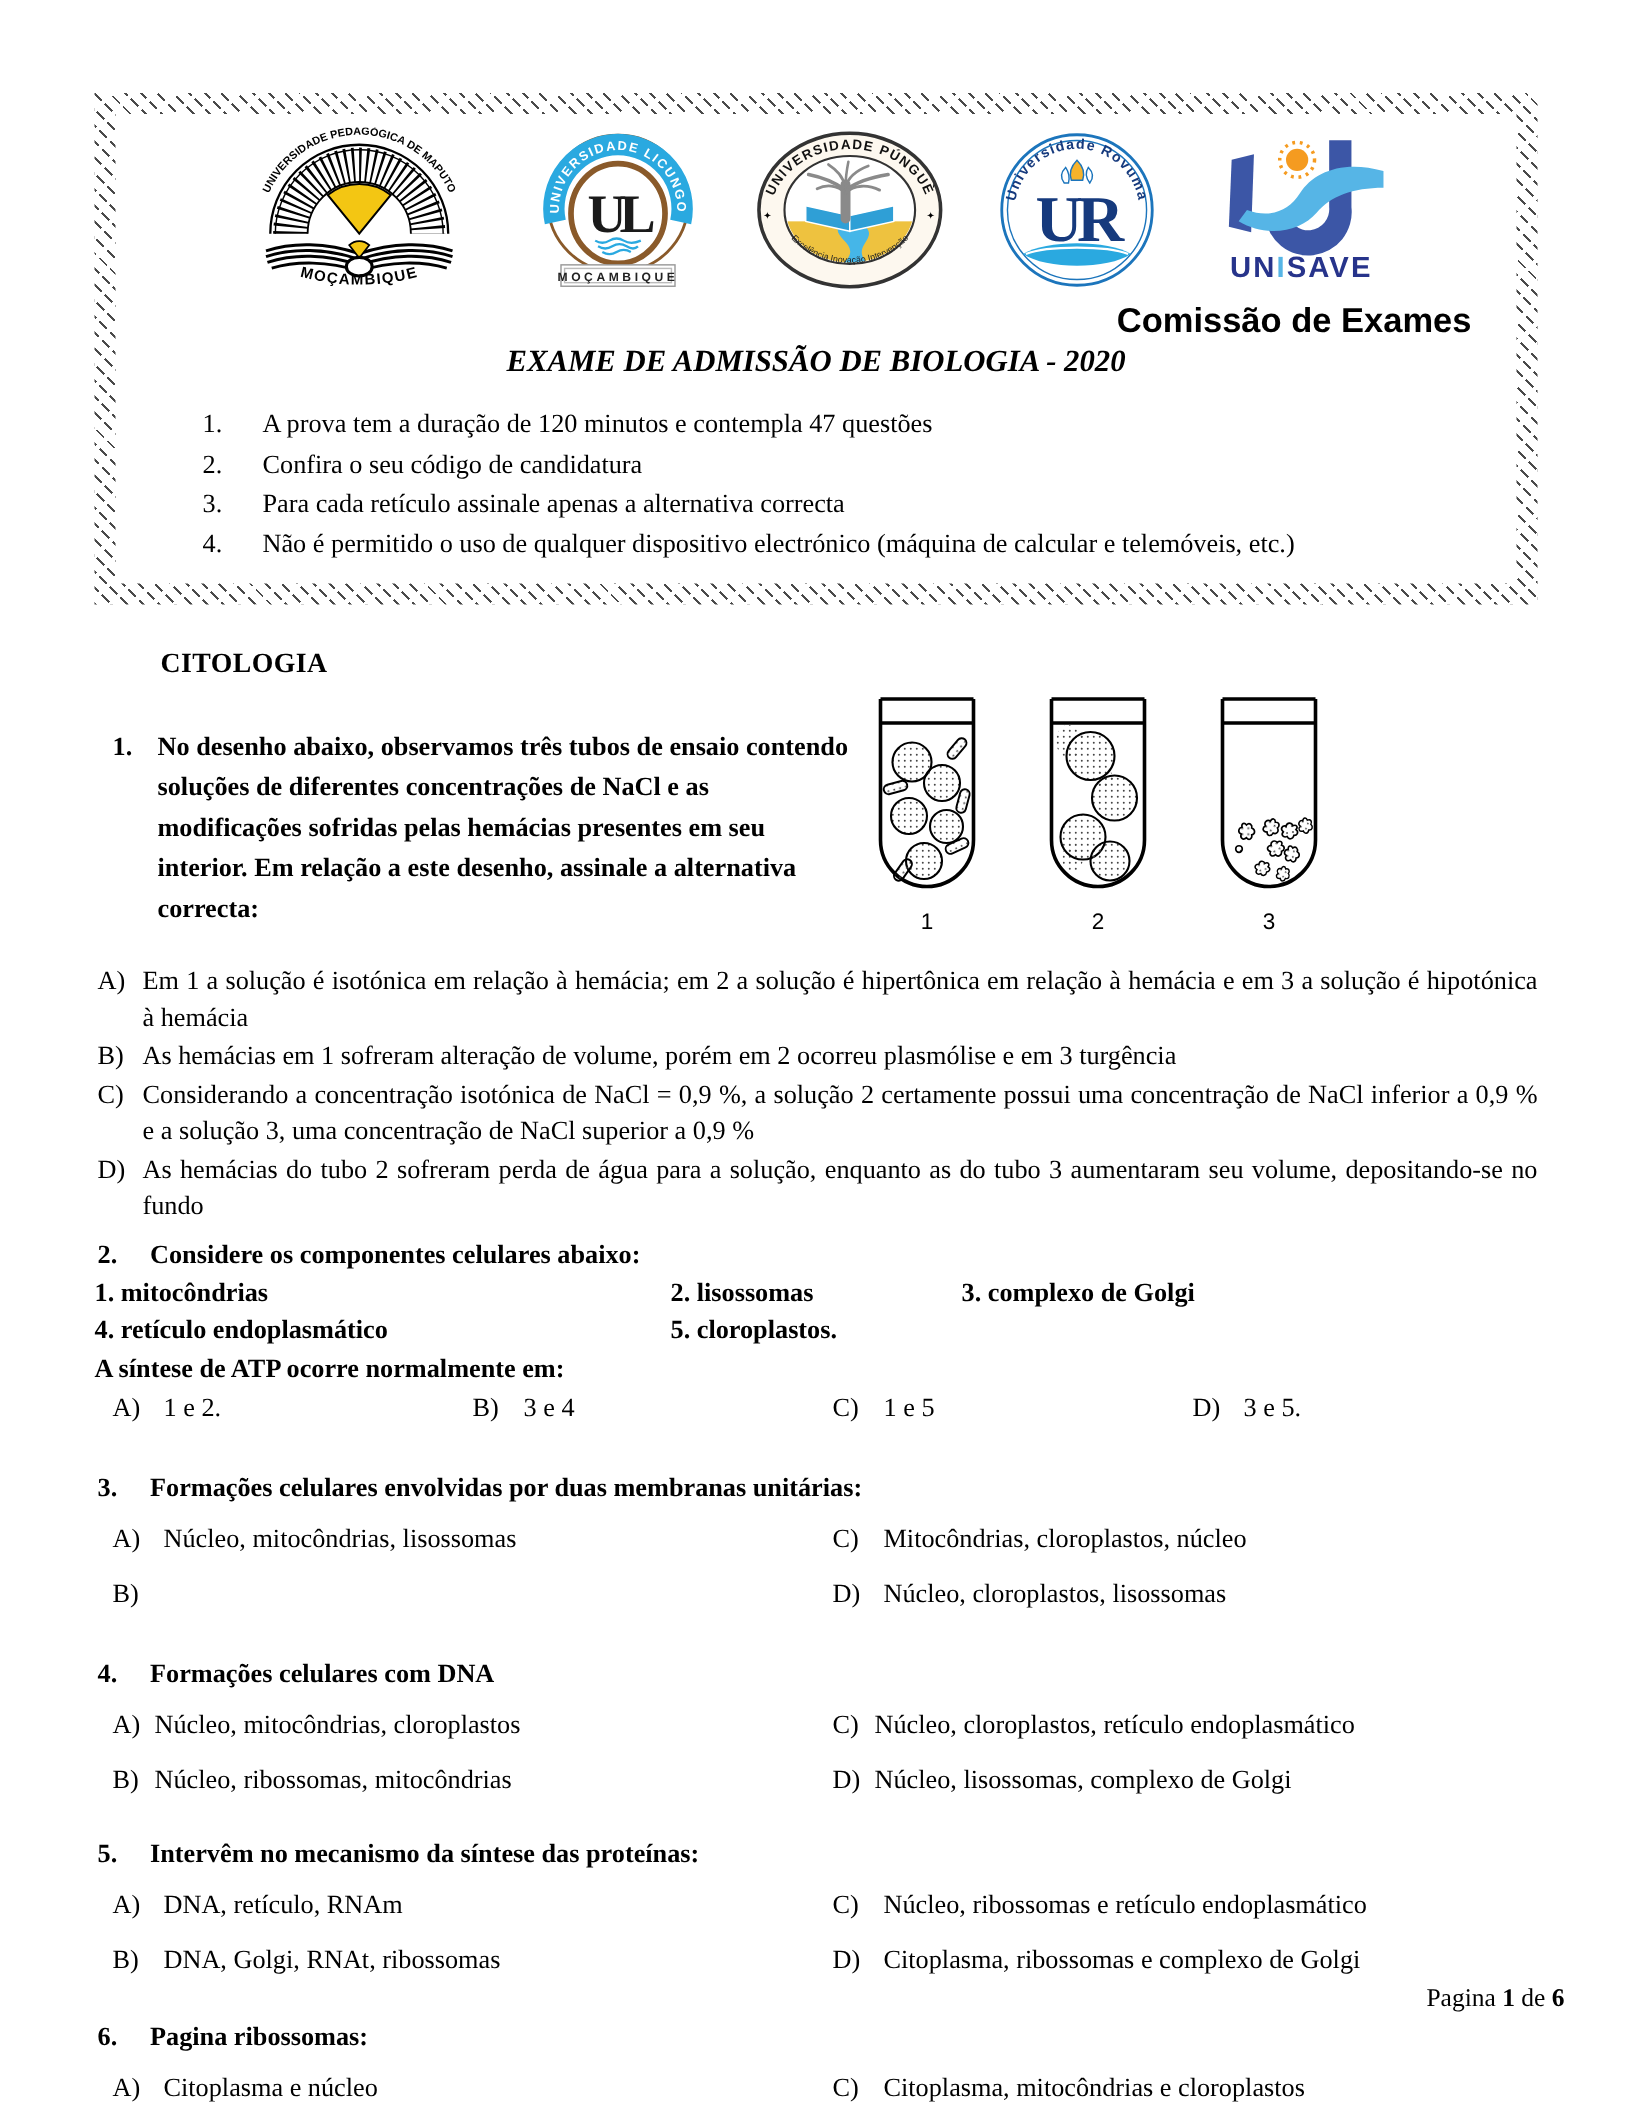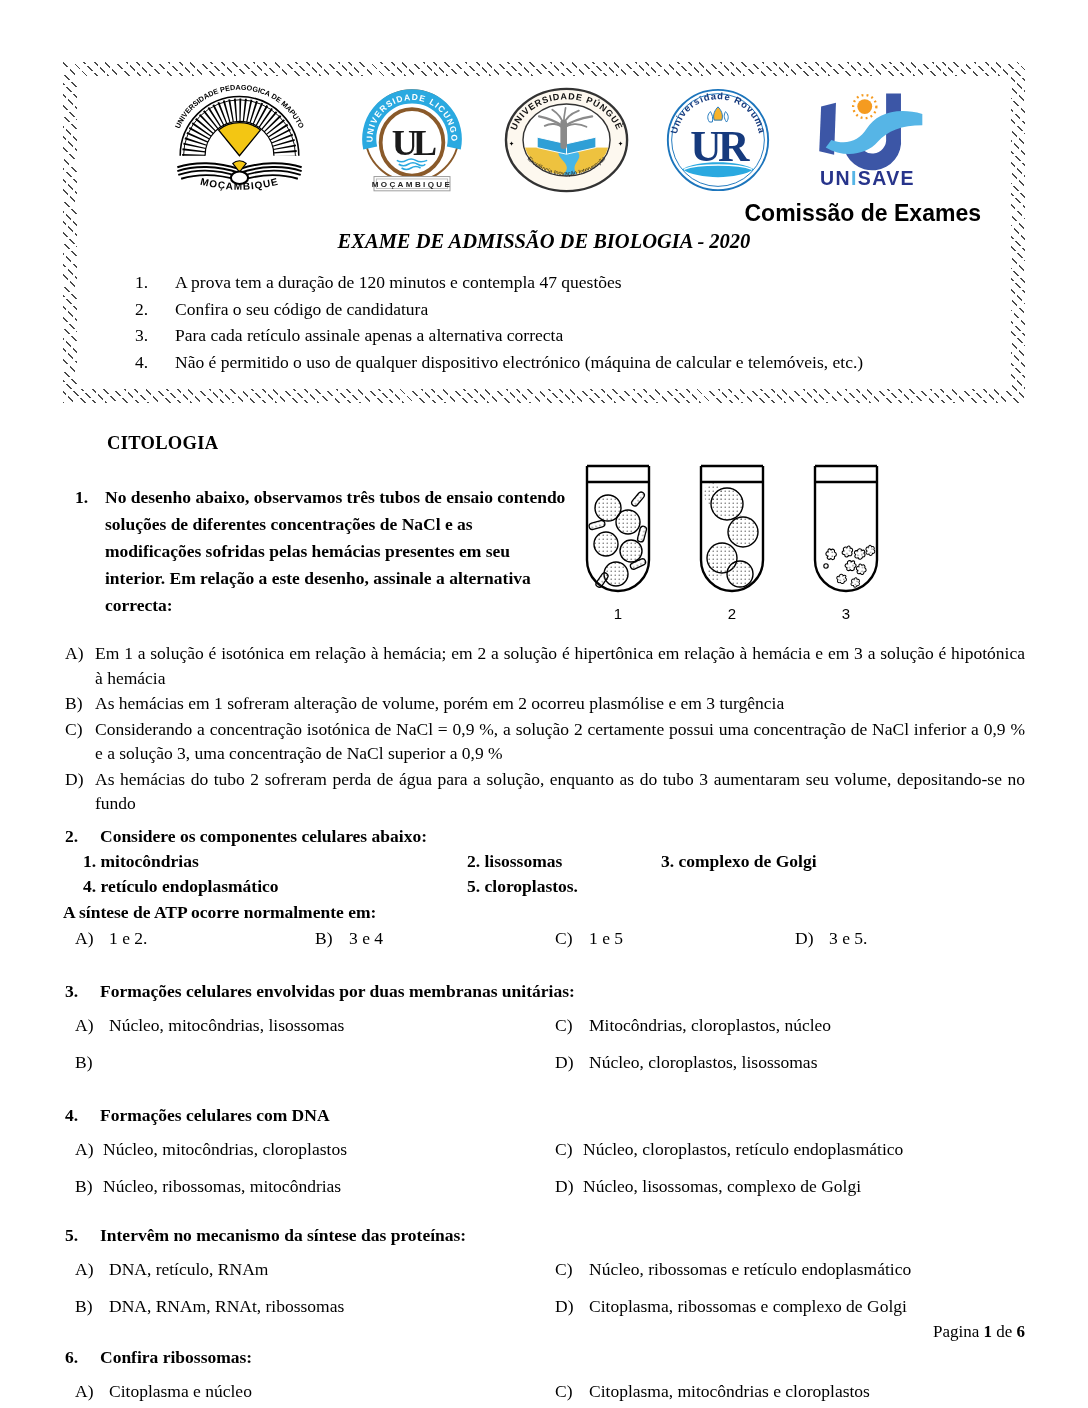--- a/index.html
+++ b/index.html
@@ -39,35 +39,35 @@
   .q1-options { margin-top:12px; padding-left:2px; }
   .opt { display:flex; line-height:24.5px; margin-bottom:1px; }
   .opt .lbl { width:30px; flex:none; }
   .opt .txt { flex:1; text-align:justify; }
 
   .qblock { margin-top:28px; }
   .qblock.tight { margin-top:8px; }
   .qhead { display:flex; font-weight:bold; padding-left:2px; line-height:25px; }
   .qhead .qnum { width:35px; }
 
-  .comp-row { display:flex; font-weight:bold; line-height:25.5px;margin-left:20px; }
+  .comp-row { display:flex; font-weight:bold; line-height:25.5px; }
   .comp-row .c1 { width:384px; flex:none; }
   .comp-row .c2 { width:194px; flex:none; }
   .stem-line { font-weight:bold; line-height:25.5px; }
 
   .opt4 { display:grid; grid-template-columns:repeat(4,240px); padding-left:12px; line-height:25px; margin-top:1px; }
   .opt4 .cell { display:flex; }
   .opt4 .lbl { width:34px; flex:none; }
 
   .opt-grid { display:grid; grid-template-columns:480px 1fr; row-gap:12px; padding-left:12px; margin-top:9px; line-height:25px; }
   .opt-grid .cell { display:flex; }
   .opt-grid .lbl { width:34px; flex:none; }
   .opt-grid.snug .lbl { width:28px; }
 
-  .footer { position:absolute; top:1322px; right:63px; font-size:17px; }
+  .footer { position:absolute; top:1322px; right:45px; font-size:17px; }
   .footer .num { font-weight:bold; }
 
   svg text { user-select:none; }
 </style>
 </head>
 <body>
 
 <div class="page">
 
   <div class="notice-box">
@@ -391,33 +391,33 @@
       <span class="cell">
           <span class="lbl">A)</span>
           <span>DNA, retículo, RNAm</span>
         </span>
       <span class="cell">
           <span class="lbl">C)</span>
           <span>Núcleo, ribossomas e retículo endoplasmático</span>
         </span>
       <span class="cell">
           <span class="lbl">B)</span>
-          <span>DNA, RNAm, RNAt, ribossomas</span>
+          <span>DNA, Golgi, RNAt, ribossomas</span>
         </span>
       <span class="cell">
           <span class="lbl">D)</span>
           <span>Citoplasma, ribossomas e complexo de Golgi</span>
         </span>
     </div>
   </div>
 
   <div class="qblock" style="margin-top:26px;">
     <div class="qhead">
       <span class="qnum">6.</span>
-      <span>Confira ribossomas:</span>
+      <span>Pagina ribossomas:</span>
     </div>
     <div class="opt-grid">
       <span class="cell">
           <span class="lbl">A)</span>
           <span>Citoplasma e núcleo</span>
         </span>
       <span class="cell">
           <span class="lbl">C)</span>
           <span>Citoplasma, mitocôndrias e cloroplastos</span>
         </span>

